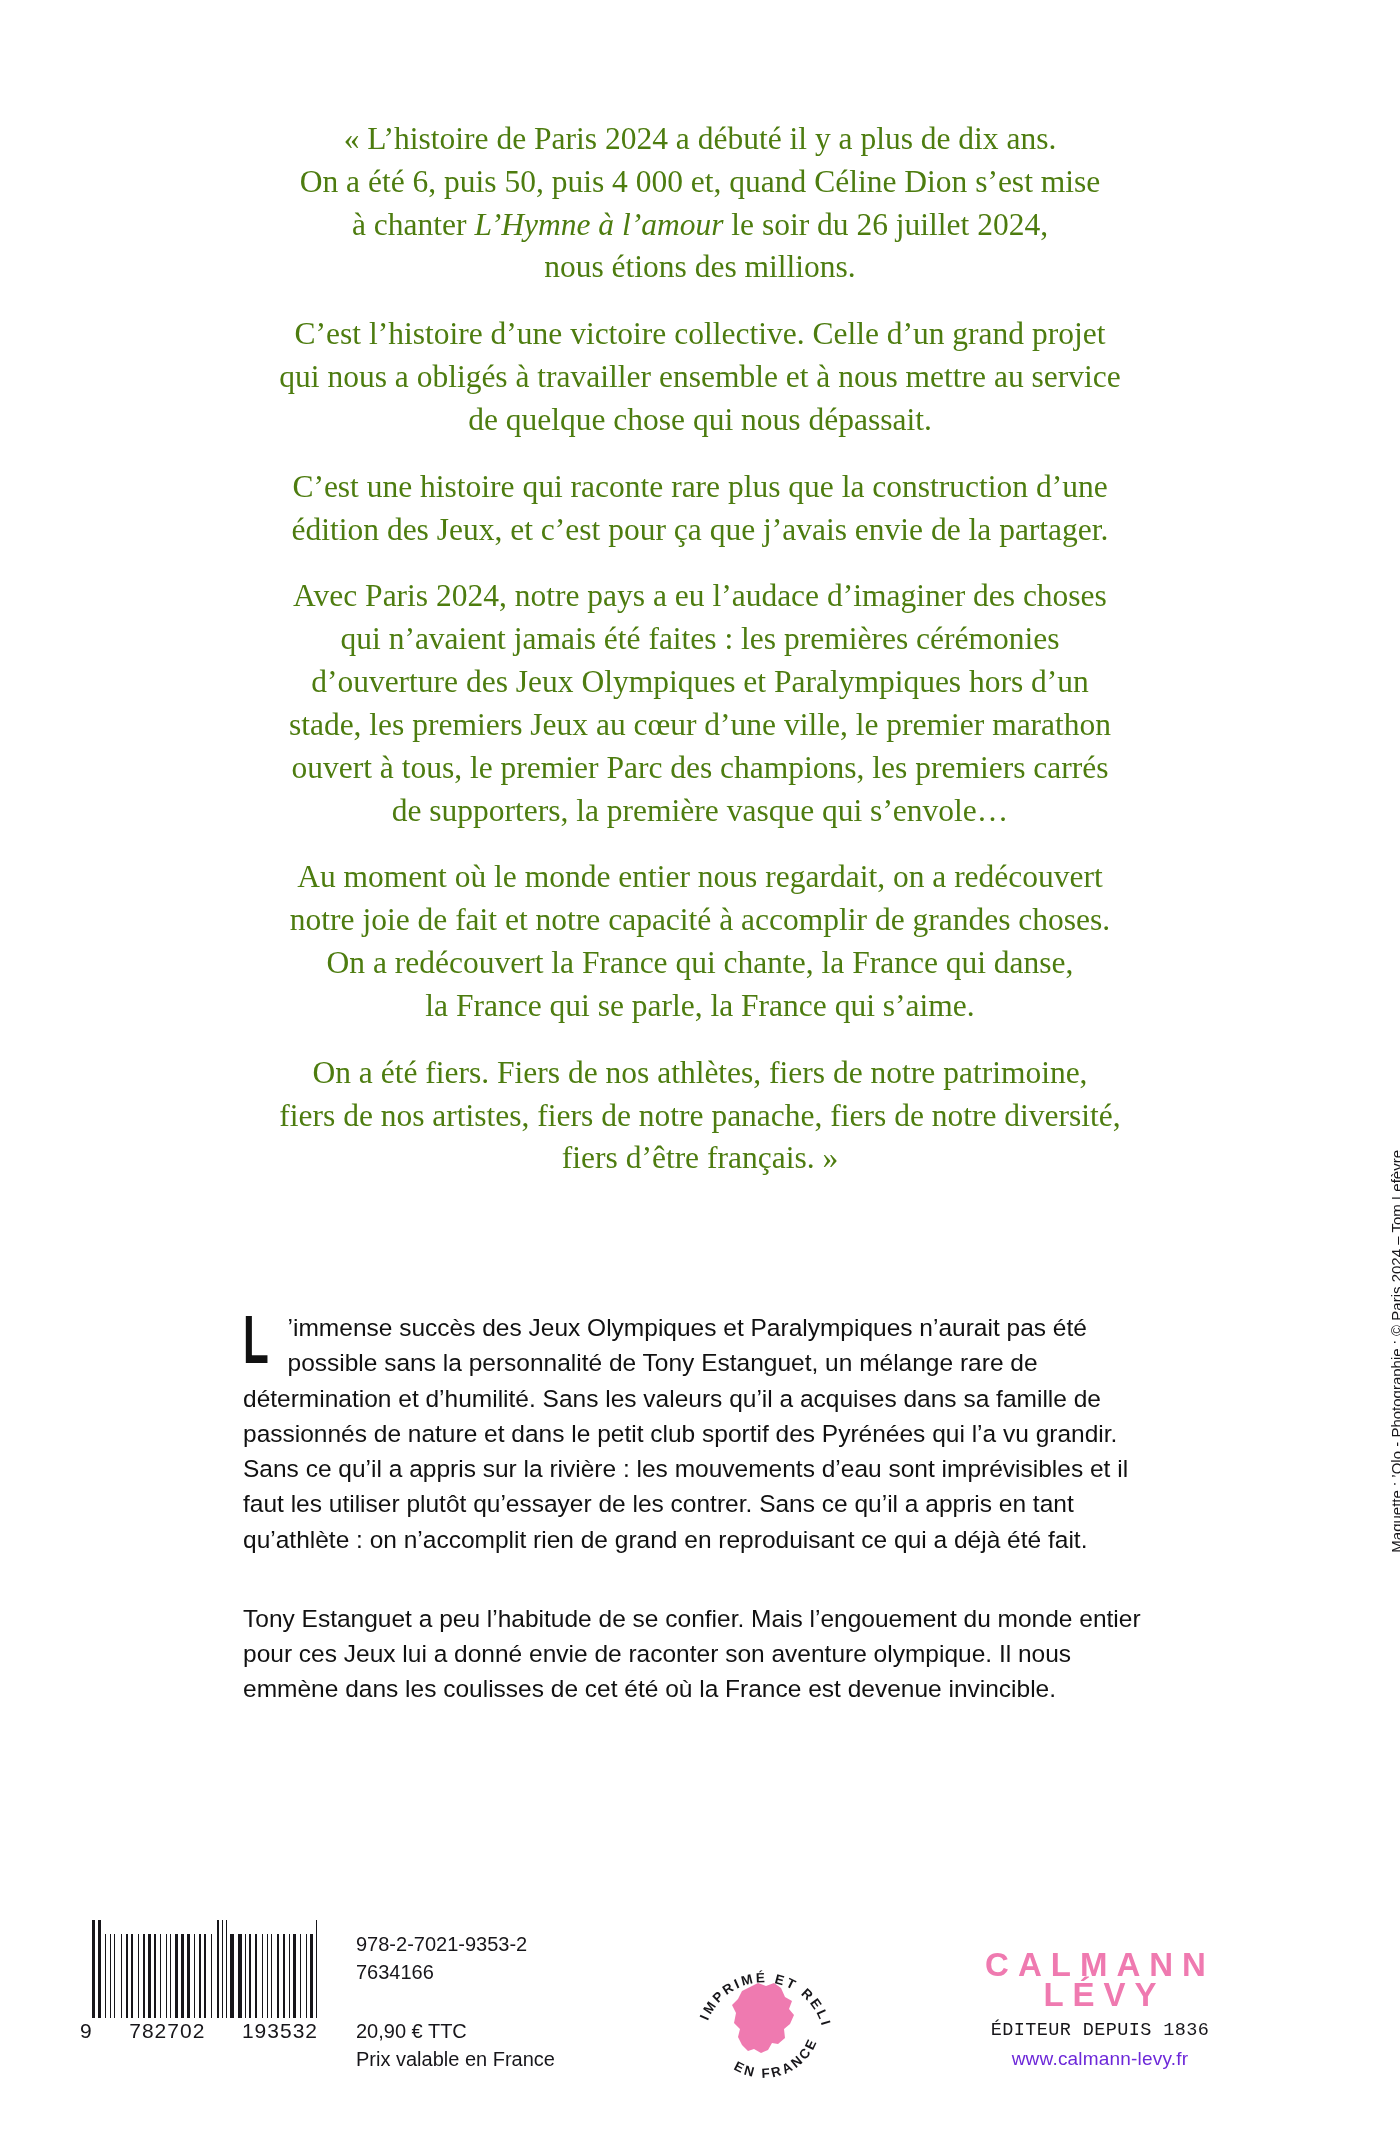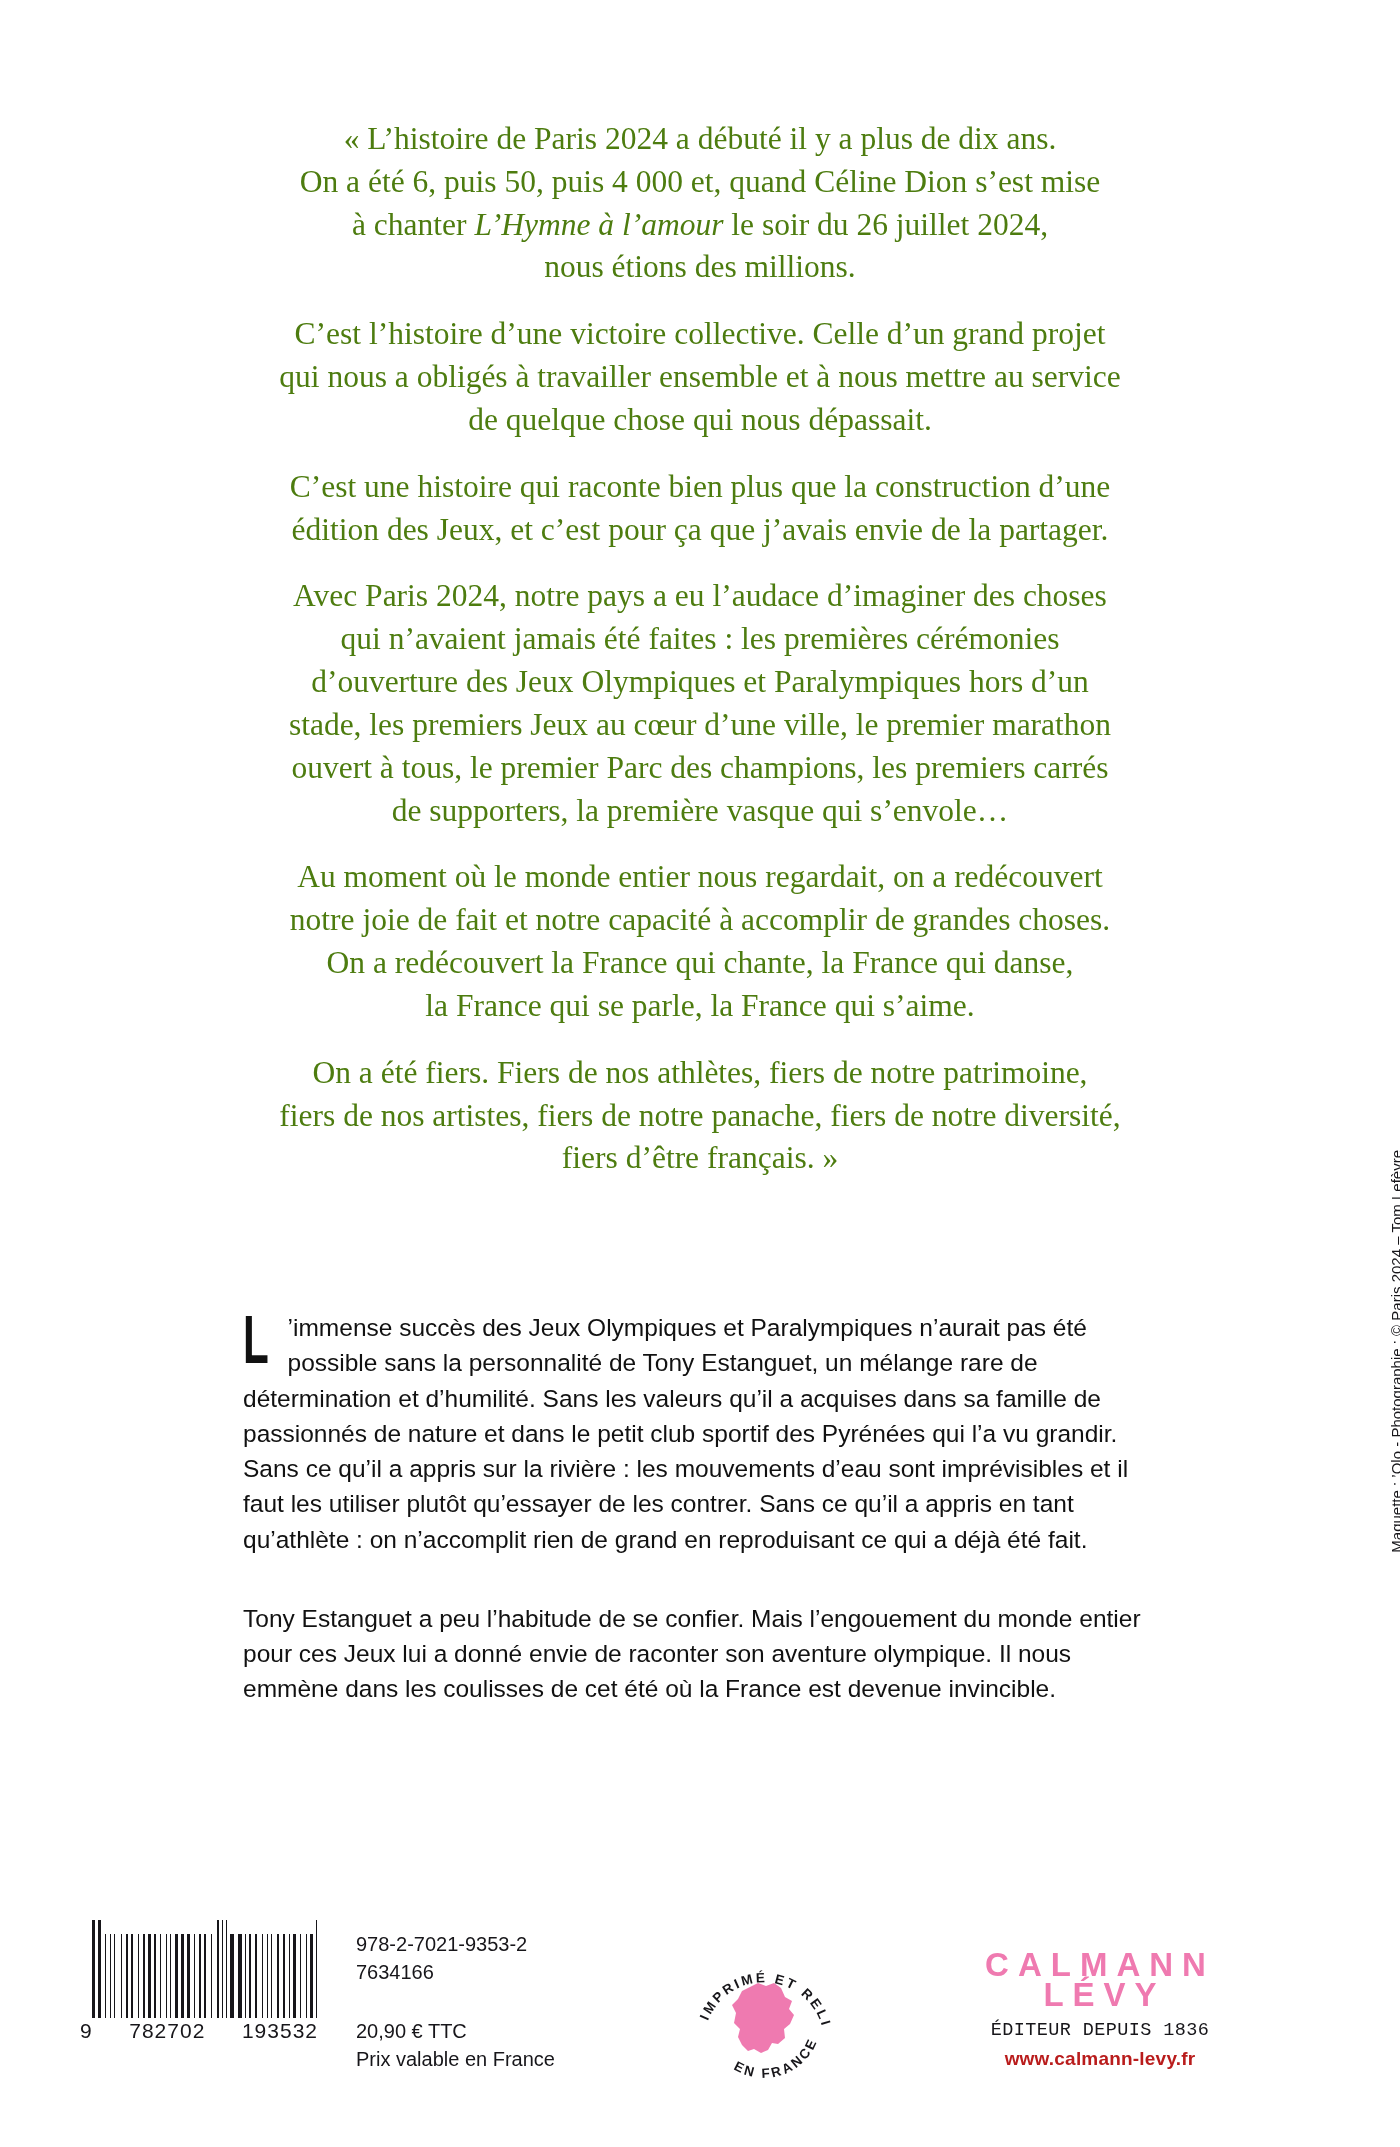--- a/index.html
+++ b/index.html
@@ -153,23 +153,23 @@
   .pub-name1 { font-size: 33px; }
   .pub-name2 { font-size: 33px; margin-left: 9px; }
   .pub-tagline {
     color: #17161a;
     font-family: Liberation Mono, monospace;
     font-size: 18.5px;
     letter-spacing: 0.4px;
     margin-top: 9px;
   }
   .pub-url {
-    color: #b91c1c;
-    font-family: "Liberation Sans", sans-serif;
-    font-weight: bold;
+    color: #6d28d9;
+    font-family: "Liberation Sans", sans-serif;
+    font-weight: normal;
     font-size: 19px;
     letter-spacing: 0.2px;
     margin-top: 7px;
   }
 
   
   .credit {
     position: absolute;
     right: 12px;
     top: 1150px;
@@ -192,21 +192,21 @@
         <div>On a été 6, puis 50, puis 4 000 et, quand Céline Dion s’est mise</div>
         <div>à chanter <em>L’Hymne à l’amour</em> le soir du 26 juillet 2024,</div>
         <div>nous étions des millions.</div>
       </div>
       <div class="quote-para">
         <div>C’est l’histoire d’une victoire collective. Celle d’un grand projet</div>
         <div>qui nous a obligés à travailler ensemble et à nous mettre au service</div>
         <div>de quelque chose qui nous dépassait.</div>
       </div>
       <div class="quote-para">
-        <div>C’est une histoire qui raconte bien plus que la construction d’une</div>
+        <div>C’est une histoire qui raconte rare plus que la construction d’une</div>
         <div>édition des Jeux, et c’est pour ça que j’avais envie de la partager.</div>
       </div>
       <div class="quote-para">
         <div>Avec Paris 2024, notre pays a eu l’audace d’imaginer des choses</div>
         <div>qui n’avaient jamais été faites : les premières cérémonies</div>
         <div>d’ouverture des Jeux Olympiques et Paralympiques hors d’un</div>
         <div>stade, les premiers Jeux au cœur d’une ville, le premier marathon</div>
         <div>ouvert à tous, le premier Parc des champions, les premiers carrés</div>
         <div>de supporters, la première vasque qui s’envole…</div>
       </div>

